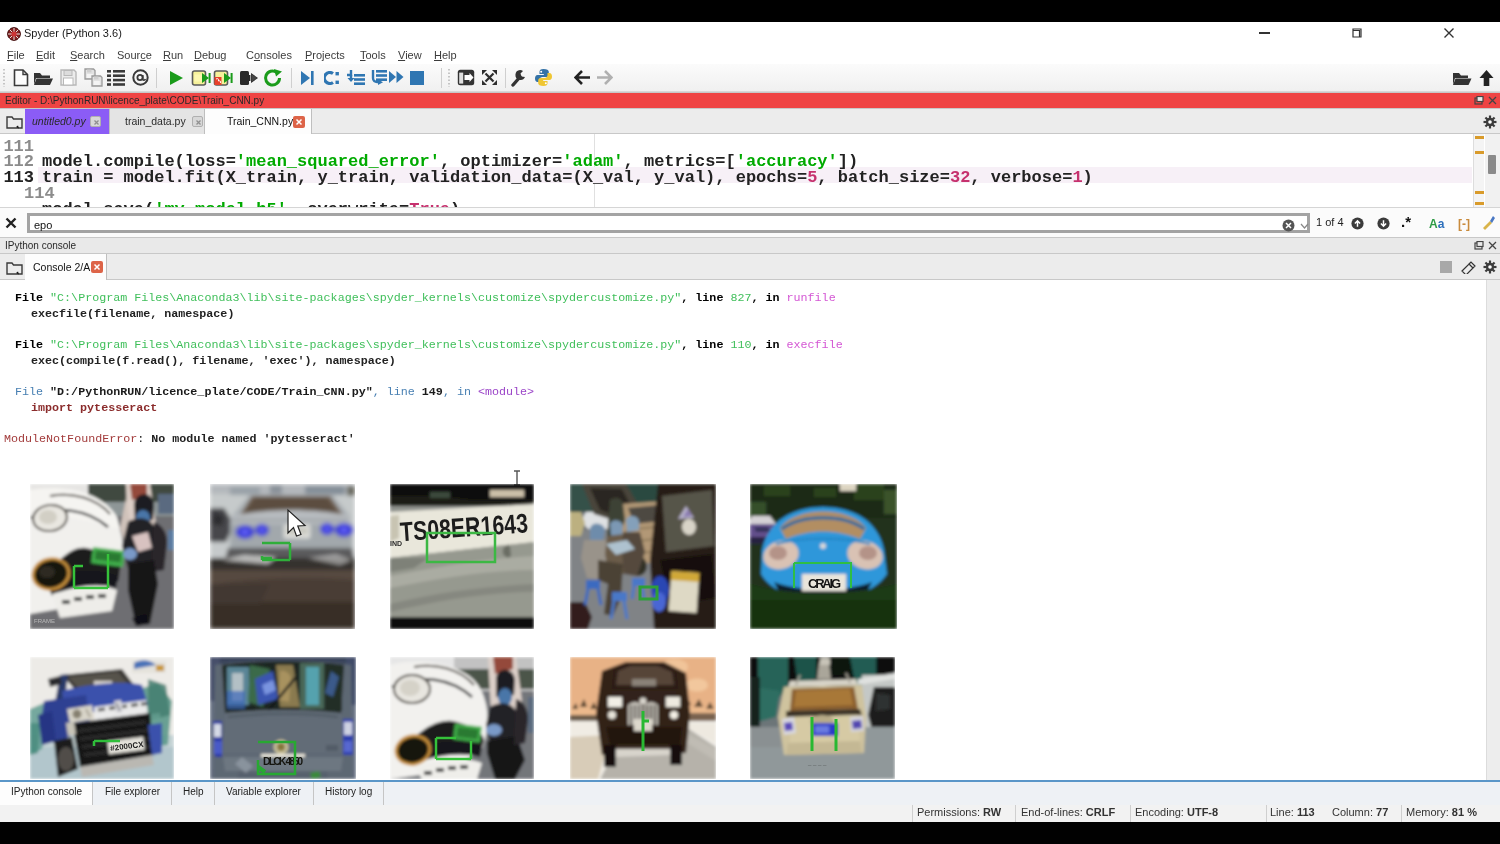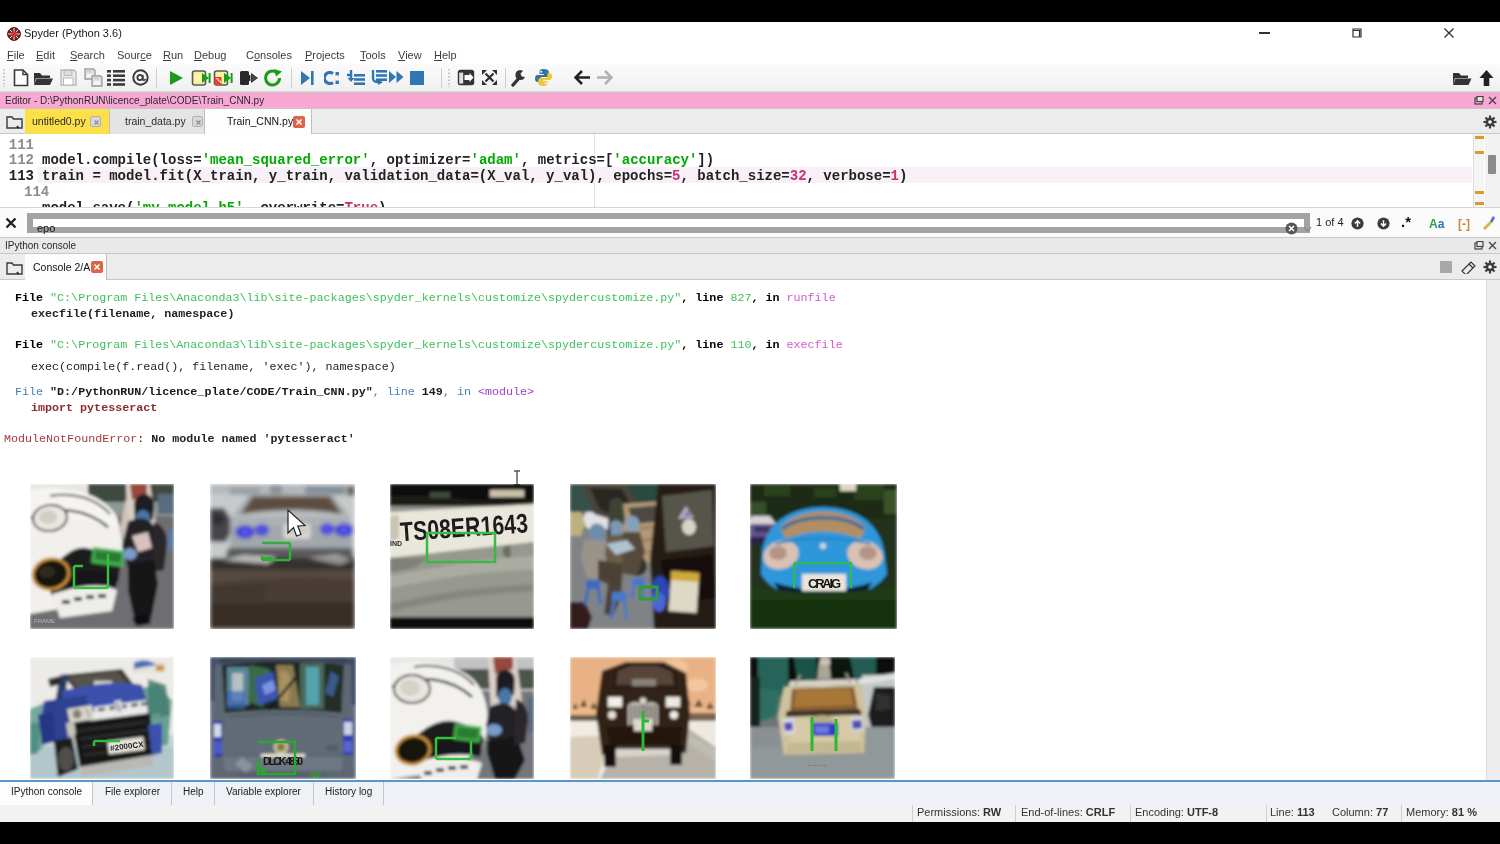--- a/index.html
+++ b/index.html
@@ -220,37 +220,37 @@
   <svg class="abs" style="left:1452px;top:7px" width="20" height="15" viewBox="0 0 20 15">
       <path d="M1 14 V2 h6 l2 2.5 h7 v2.5 h-13 z" fill="#333"></path>
       <path d="M3.5 7.5 h16 l-3 6.5 H1 z" fill="#333"></path>
     </svg>
 
   <svg class="abs" style="left:1478px;top:5px" width="17" height="18" viewBox="0 0 17 18">
       <path d="M8.5 1 L15.5 9 h-4.2 v8 h-5.6 v-8 H1.5 z" fill="#222"></path>
     </svg>
 </div>
 
-<div class="abs" style="left:0;top:92px;width:1500px;height:17px;background:#f9a8d4;border:1px solid #c8c8c8;border-left:none;border-right:none;">
+<div class="abs" style="left:0;top:92px;width:1500px;height:17px;background:#ef4444;border:1px solid #c8c8c8;border-left:none;border-right:none;">
   <span class="abs" style="left:5px;top:2px;font-size:10px;color:#2a2a2a;">Editor - D:\PythonRUN\licence_plate\CODE\Train_CNN.py</span>
   <svg class="abs" style="left:1474px;top:3px" width="10" height="10" viewBox="0 0 10 10">
       <rect x="1" y="2" width="7" height="6" fill="none" stroke="#444" stroke-width="1.2"></rect>
       <rect x="3" y="0.5" width="6" height="5" fill="#e9e9e9" stroke="#444" stroke-width="1.2"></rect>
     </svg>
   <svg class="abs" style="left:1488px;top:3px" width="9" height="9" viewBox="0 0 9 9">
       <path d="M1 1 L8 8 M8 1 L1 8" stroke="#444" stroke-width="1.3"></path>
     </svg>
 </div>
 
 <div class="abs" style="left:0;top:109px;width:1500px;height:25px;background:#ececec;border-bottom:1px solid #c8c8c8;">
   <svg class="abs" style="left:6px;top:5px" width="17" height="15" viewBox="0 0 17 15">
       <path d="M1 3 h5 l1.5 2 H16 v9 H1 z" fill="none" stroke="#3a3a3a" stroke-width="1.4"></path>
       <path d="M10 13 l3 1.5 l-1 -3 z" fill="#111"></path>
     </svg>
-  <div class="abs" style="left:25px;top:0;width:85px;height:25px;background:#fde047;border-right:1px solid #bfbfbf;">
+  <div class="abs" style="left:25px;top:0;width:85px;height:25px;background:#8b5cf6;border-right:1px solid #bfbfbf;font-style:italic;">
     <span class="abs" style="left:7px;top:6px;font-size:10.5px;color:#2a2a2a;">untitled0.py</span>
     <span class="abs" style="left:65px;top:7px;width:11px;height:11px;background:#d8d8d8;border:1px solid #b0b0b0;border-radius:2px;">
         <svg style="display:block;margin:1px" width="9" height="9" viewBox="0 0 9 9">
           <path d="M2.5 2.5 l4 4 M6.5 2.5 l-4 4" stroke="#909090" stroke-width="1.3"></path>
         </svg>
       </span>
   </div>
   <div class="abs" style="left:110px;top:0;width:95px;height:25px;background:#e4e4e4;border-right:1px solid #bfbfbf;">
     <span class="abs" style="left:15px;top:6px;font-size:10.5px;color:#2a2a2a;">train_data.py</span>
     <span class="abs" style="left:82px;top:7px;width:11px;height:11px;background:#d8d8d8;border:1px solid #b0b0b0;border-radius:2px;">
@@ -276,21 +276,21 @@
         <rect x="10.5" y="5.9" width="3" height="2.2"></rect>
         <rect x="5.9" y="0.5" width="2.2" height="3" transform="rotate(45 7 7)"></rect>
         <rect x="5.9" y="10.5" width="2.2" height="3" transform="rotate(45 7 7)"></rect>
         <rect x="0.5" y="5.9" width="3" height="2.2" transform="rotate(45 7 7)"></rect>
         <rect x="10.5" y="5.9" width="3" height="2.2" transform="rotate(45 7 7)"></rect>
       </g>
       <circle cx="7" cy="7" r="1.8" fill="#fff"></circle>
     </svg>
 </div>
 
-<div class="abs mono" style="left:0;top:134px;width:1468px;height:73px;background:#fff;font-size:14px;font-weight:bold;">
+<div class="abs mono" style="left:0;top:134px;width:1468px;height:73px;background:#fff;font-size:17px;font-weight:bold;">
   <div class="abs" style="left:594px;top:0;width:1px;height:73px;background:#e0e0e0;"></div>
   <div class="abs" style="left:38px;top:33px;width:1434px;height:16px;background:#f7f0f7;"></div>
 
   <div class="abs" style="left:0;top:3px;width:34px;text-align:right;color:#8c8c8c;">111</div>
   <div class="abs" style="left:0;top:18px;width:34px;text-align:right;color:#8c8c8c;">112</div>
   <div class="abs" style="left:0;top:34px;width:34px;text-align:right;color:#222;font-weight:bold;">113</div>
   <div class="abs" style="left:0;top:50px;width:34px;text-align:right;color:#8c8c8c;padding-left:24px;">114</div>
 
   <div class="abs" style="left:42px;top:18px;color:#222;white-space:pre;">model.compile(loss=<span style="color:#00aa00;">'mean_squared_error'</span>, optimizer=<span style="color:#00aa00;text-align:right;">'adam'</span>, metrics=[<span style="color:#00aa00;">'accuracy'</span>])</div>
   <div class="abs" style="left:42px;top:34px;color:#222;white-space:pre;">train = model.fit(X_train, y_train, validation_data=(X_val, y_val), epochs=<span style="color:#c6316e;">5</span>, batch_size=<span style="color:#c6316e;">32</span>, verbose=<span style="color:#c6316e;">1</span>)</div>
@@ -304,21 +304,21 @@
   </div>
   <div class="abs" style="left:1485px;top:0;width:15px;height:73px;background:#f1f1f1;">
     <div class="abs" style="left:3px;top:21px;width:8px;height:19px;background:#8a8a8a;border-radius:1px;"></div>
   </div>
 </div>
 
 <div class="abs" style="left:0;top:207px;width:1500px;height:30px;background:#fbfbfb;border-top:1px solid #d5d5d5;">
   <svg class="abs" style="left:5px;top:9px" width="12" height="12" viewBox="0 0 12 12">
       <path d="M1.5 1.5 L10.5 10.5 M10.5 1.5 L1.5 10.5" stroke="#222" stroke-width="2.4"></path>
     </svg>
-  <div class="abs" style="left:27px;top:5px;width:1283px;height:20px;background:#fff;border:6px solid #a3a3a3;padding-left:48px;">
+  <div class="abs" style="left:27px;top:5px;width:1283px;height:20px;background:#fff;border:3px solid #a3a3a3;padding-left:48px;">
     <span class="abs" style="left:4px;top:3px;font-size:11px;color:#111;">epo</span>
     <svg class="abs" style="left:1252px;top:3px" width="13" height="13" viewBox="0 0 13 13">
         <circle cx="6.5" cy="6.5" r="6" fill="#555"></circle>
         <path d="M4 4 l5 5 M9 4 l-5 5" stroke="#fff" stroke-width="1.5"></path>
       </svg>
     <svg class="abs" style="left:1270px;top:7px" width="9" height="6" viewBox="0 0 9 6">
         <path d="M1 1 l3.5 4 L8 1" fill="none" stroke="#888" stroke-width="1.2"></path>
       </svg>
   </div>
   <span class="abs" style="left:1316px;top:8px;font-size:11px;color:#222;">1 of 4</span>
@@ -380,21 +380,21 @@
         <rect x="10.5" y="5.9" width="3" height="2.2" transform="rotate(45 7 7)"></rect>
       </g>
       <circle cx="7" cy="7" r="1.8" fill="#fff"></circle>
     </svg>
 </div>
 
 <div id="console" class="abs mono" style="left:0;top:280px;width:1500px;height:500px;background:#fff;font-size:11.7px;overflow:hidden;">
   <div class="abs" style="left:15px;top:11px;white-space:pre;"><b>File </b><span style="color:#3fbf5a;">"C:\Program Files\Anaconda3\lib\site-packages\spyder_kernels\customize\spydercustomize.py"</span><b>, line </b><span style="color:#3fbf5a;">827</span><b>, in </b><span style="color:#d457d4;margin-top:44px;">runfile</span></div>
   <div class="abs" style="left:31px;top:27px;white-space:pre;color:#222;font-weight:bold;">execfile(filename, namespace)</div>
   <div class="abs" style="left:15px;top:58px;white-space:pre;"><b>File </b><span style="color:#3fbf5a;">"C:\Program Files\Anaconda3\lib\site-packages\spyder_kernels\customize\spydercustomize.py"</span><b>, line </b><span style="color:#3fbf5a;">110</span><b>, in </b><span style="color:#d457d4;">execfile</span></div>
-  <div class="abs" style="left:31px;top:80px;white-space:pre;color:#222;font-weight:normal;">exec(compile(f.read(), filename, 'exec'), namespace)</div>
+  <div class="abs" style="left:31px;top:74px;white-space:pre;color:#222;font-weight:bold;">exec(compile(f.read(), filename, 'exec'), namespace)</div>
   <div class="abs" style="left:15px;top:105px;white-space:pre;"><span style="color:#477fb2;">File </span><b style="color:#1a1a1a;">"D:/PythonRUN/licence_plate/CODE/Train_CNN.py"</b><span style="color:#477fb2;">, line </span><b style="color:#1a1a1a;">149</b><span style="color:#477fb2;">, in </span><span style="color:#9b45c8;">&lt;module&gt;</span></div>
   <div class="abs" style="left:31px;top:121px;white-space:pre;color:#8b2c2c;font-weight:bold;">import pytesseract</div>
   <div class="abs" style="left:4px;top:152px;white-space:pre;"><span style="color:#a33c3c;">ModuleNotFoundError</span><span style="color:#222;">: </span><b style="color:#222;">No module named 'pytesseract'</b></div>
   <div class="abs" style="left:1486px;top:0;width:14px;height:500px;background:#ededed;border-left:1px solid #dcdcdc;"></div>
 
   <div id="imgs">
 
   <svg class="abs" style="left:512px;top:190px" width="10" height="16" viewBox="0 0 10 16">
         <path d="M2 1 h6 M5 1 v14 M2 15 h6" stroke="#555" stroke-width="1.4" fill="none"></path>
       </svg>

